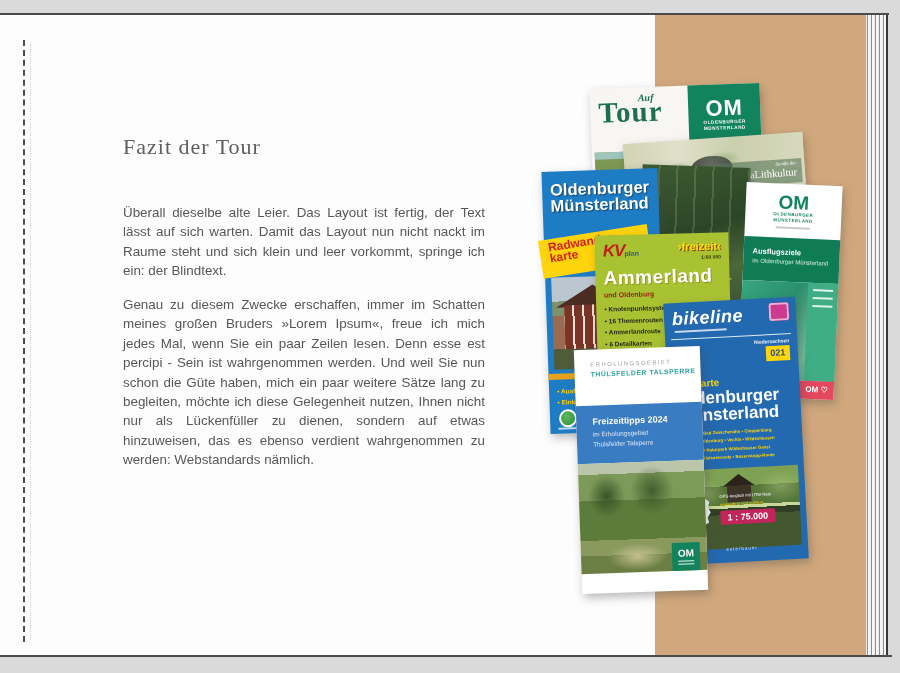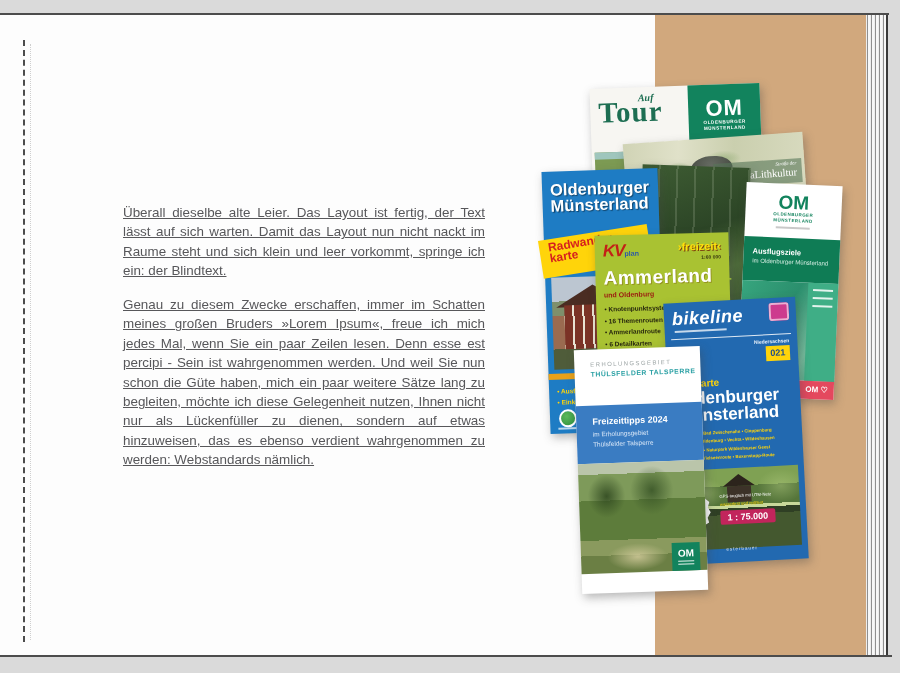--- a/index.html
+++ b/index.html
@@ -15,21 +15,21 @@
     background:repeating-linear-gradient(90deg,#ededed 0 1px,#8f8f8f 1px 2px,#f7f7f7 2px 4px);
     border-right:2px solid #3a3a3a;}
   .perf-dark{position:absolute;left:23px;top:40px;height:602px;width:0;border-left:2px dashed #4c4c4c;}
   .perf-faint{position:absolute;left:30px;top:44px;height:596px;width:0;border-left:1px dotted #cfcfcf;}
 
   
   .heading{position:absolute;left:123px;top:134px;font-family:"Liberation Serif","DejaVu Serif",serif;
     font-size:22px;color:#5e5e60;letter-spacing:1px;font-weight:400;}
   .copy{position:absolute;left:123px;top:203px;width:362px;color:#57575a;font-size:13.4px;line-height:1.45;
     text-align:justify;}
-  .copy p{margin:0 0 14px 0;text-decoration:underline;}
+  .copy p{margin:0 0 14px 0;}
 
   
   .brochure{position:absolute;box-shadow:2px 4px 10px rgba(70,70,70,.38);}
 
   
   .auf-tour{left:592px;top:86px;width:170px;height:148px;background:#f7f6f2;transform:rotate(-2deg);}
   .auf-tour .t-small{position:absolute;left:48px;top:5px;font-family:"Liberation Serif",serif;font-style:italic;
     font-weight:bold;font-size:10px;color:#1d6e52;}
   .auf-tour .t-big{position:absolute;left:8px;top:8px;font-family:"Liberation Serif",serif;font-weight:bold;
     font-size:29px;color:#1d6e52;letter-spacing:1px;}
@@ -174,20 +174,21 @@
 <div class="canvas">
 
   <div class="page"></div>
   <div class="accent-panel"></div>
   <div class="book-edges"></div>
   <div class="top-rule"></div>
   <div class="bottom-rule"></div>
   <div class="perf-dark"></div>
   <div class="perf-faint"></div>
 
+  <div class="heading">Fazit der Tour</div>
   <div class="copy">
     <p>Überall dieselbe alte Leier. Das Layout ist fertig, der Text lässt auf sich warten. Damit das Layout nun nicht nackt im Raume steht und sich klein und leer vorkommt, springe ich ein: der Blindtext.</p>
     <p>Genau zu diesem Zwecke erschaffen, immer im Schatten meines großen Bruders »Lorem Ipsum«, freue ich mich jedes Mal, wenn Sie ein paar Zeilen lesen. Denn esse est percipi - Sein ist wahrgenommen werden. Und weil Sie nun schon die Güte haben, mich ein paar weitere Sätze lang zu begleiten, möchte ich diese Gelegenheit nutzen, Ihnen nicht nur als Lückenfüller zu dienen, sondern auf etwas hinzuweisen, das es ebenso verdient wahrgenommen zu werden: Webstandards nämlich.</p>
   </div>
 
   <div class="brochure auf-tour">
     <span class="t-small">Auf</span>
     <span class="t-big">Tour</span>
     <div class="om-block">
       <span class="om">OM</span>

